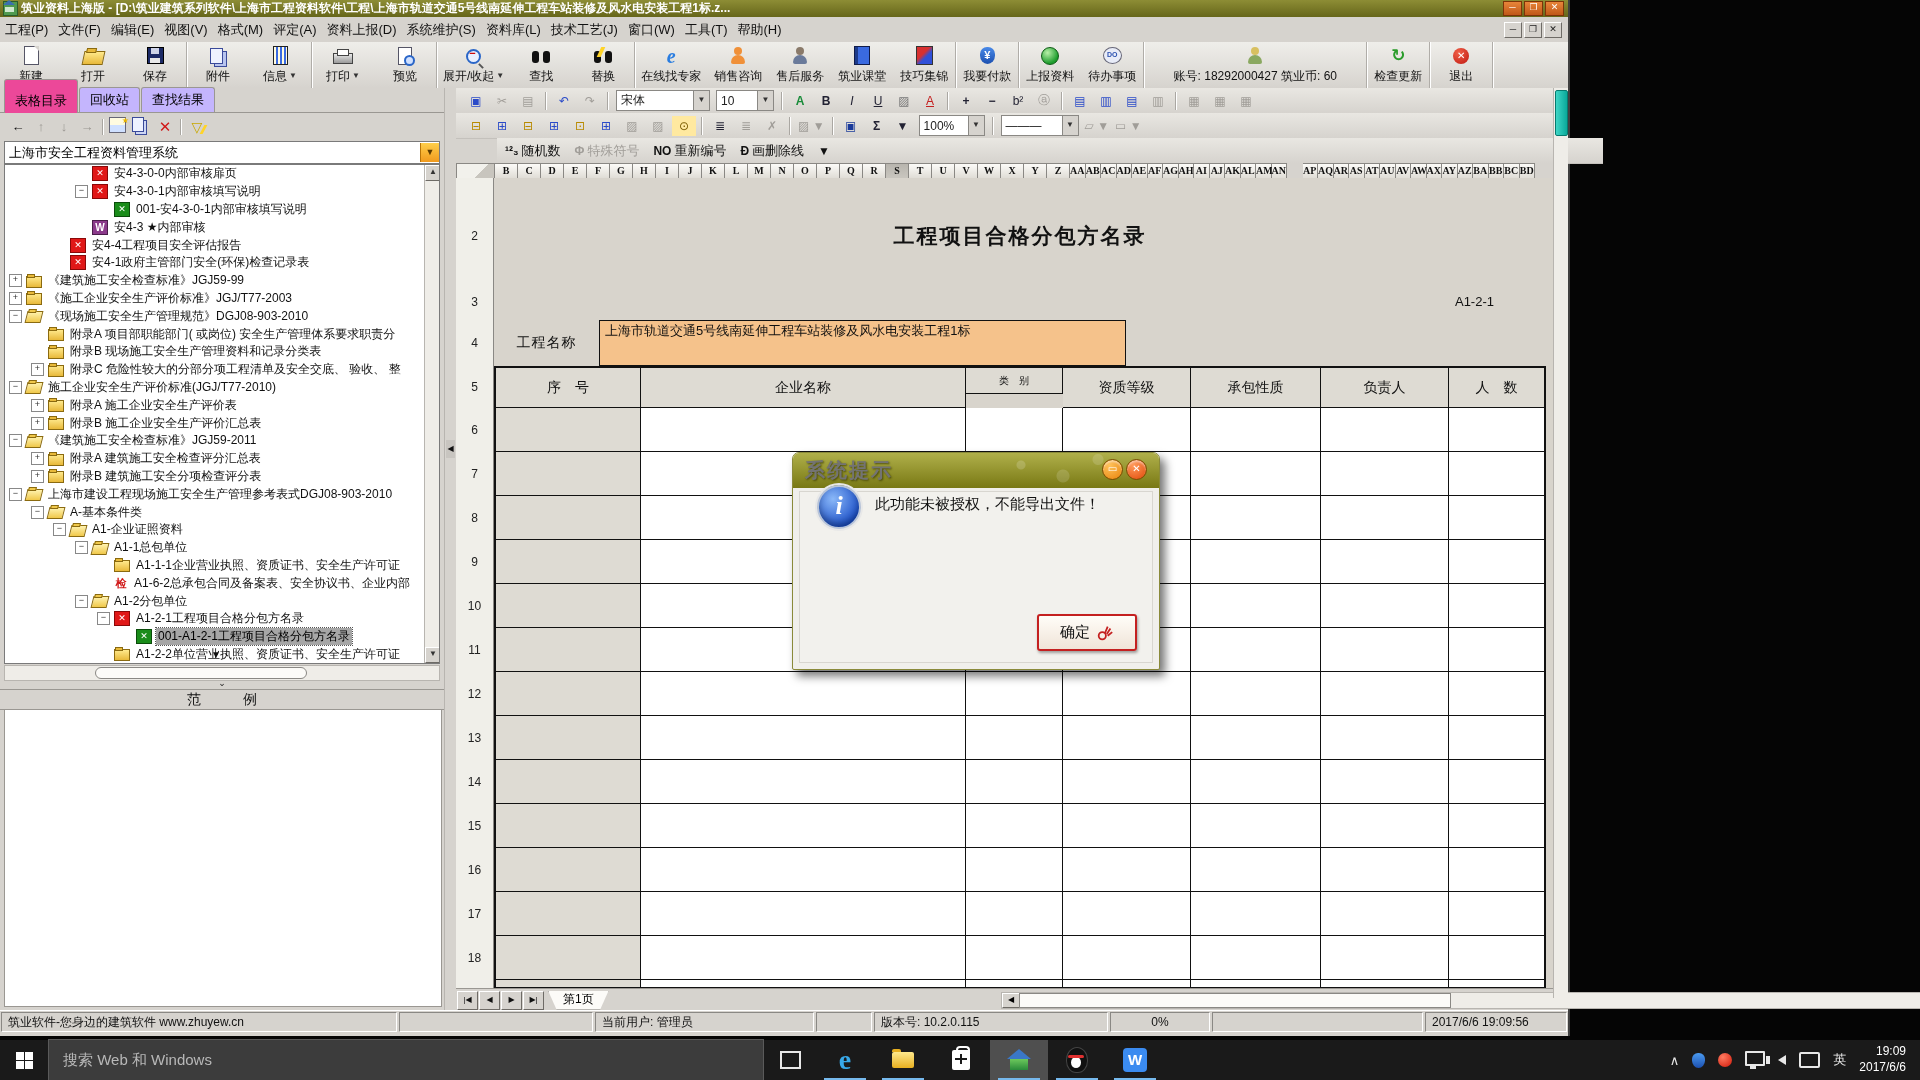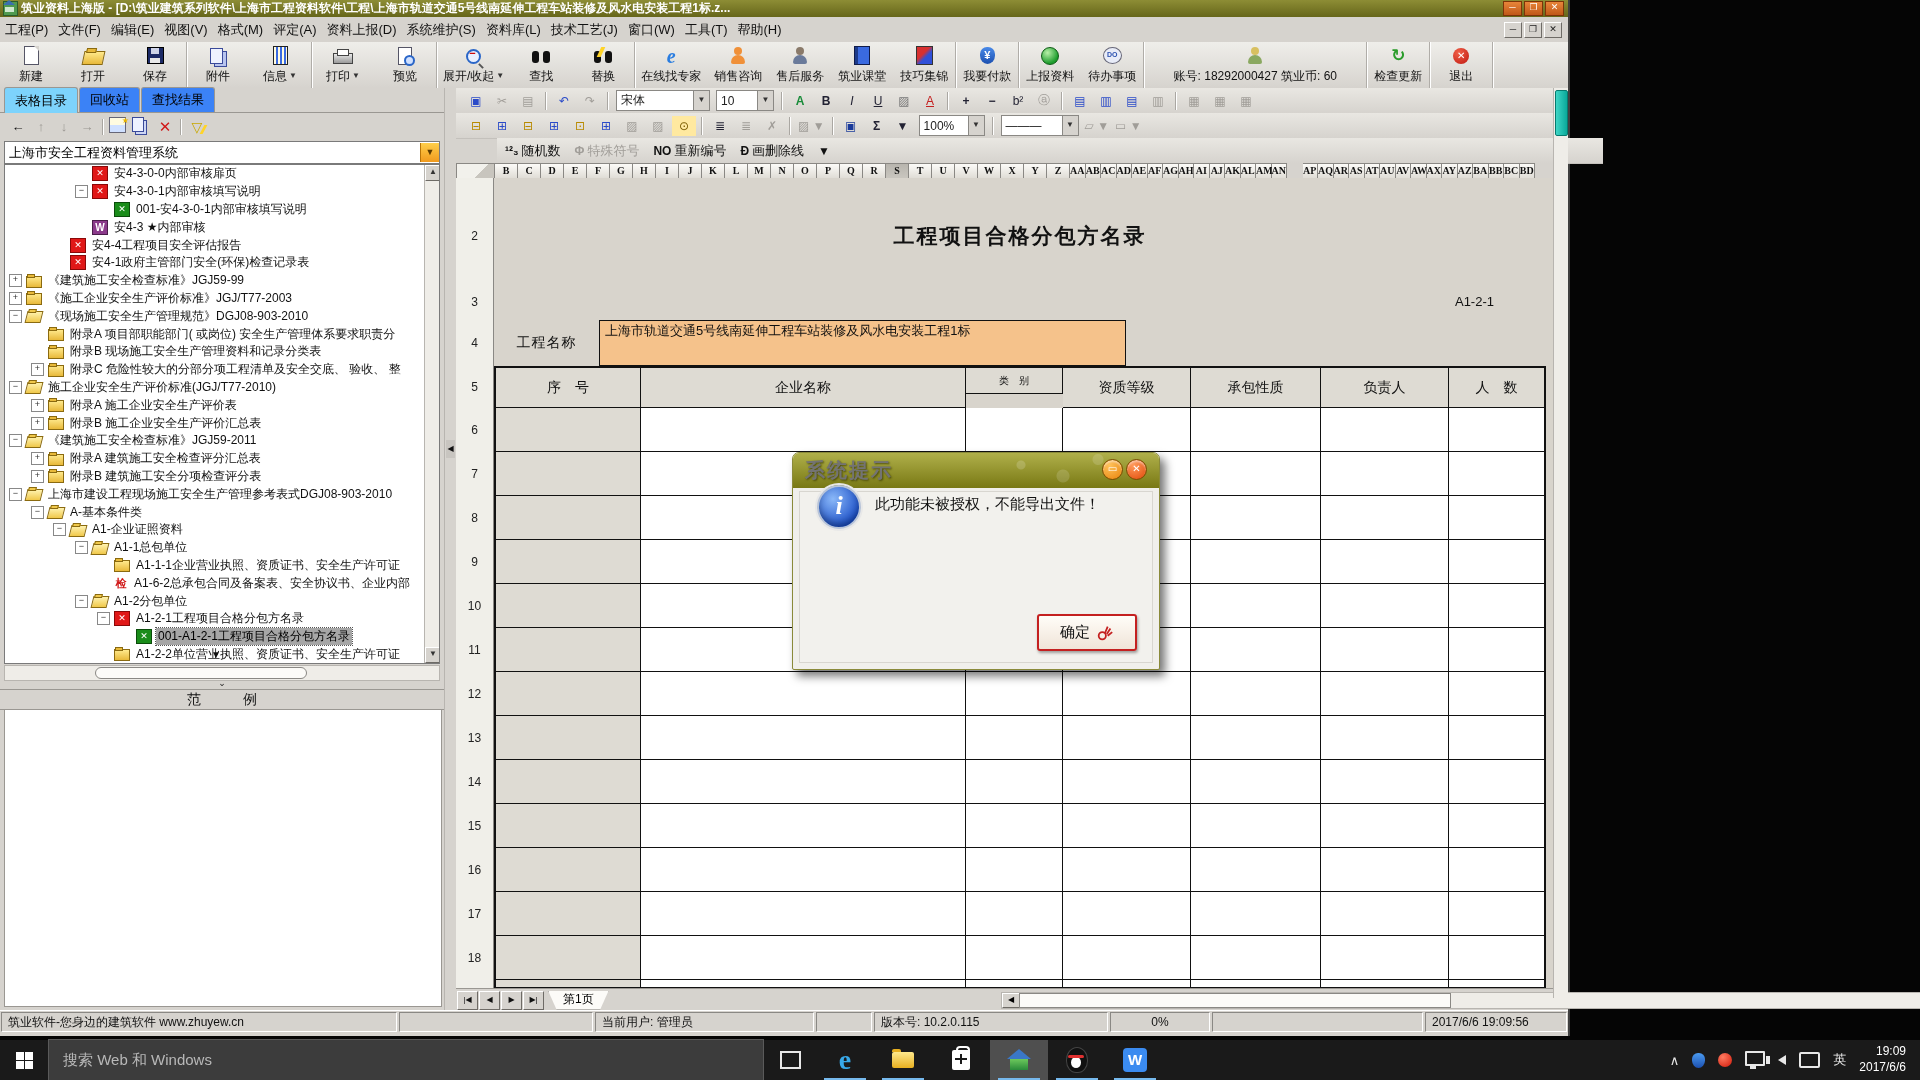--- a/index.html
+++ b/index.html
@@ -60,22 +60,22 @@
   .tbi.book-blue{width:14px;height:17px;background:linear-gradient(90deg,#1c3a8a 3px,#3a6ae0 3px);border:1px solid #101c4a;}
   .tbi.book-color{width:15px;height:17px;background:linear-gradient(135deg,#d83030 40%,#3050d8 60%);border:1px solid #333;}
   .tbi.shield{width:15px;height:17px;background:linear-gradient(180deg,#4a8ae8,#1c50b0);border-radius:7px 7px 50% 50%;color:#fff;font-size:11px;font-weight:bold;text-align:center;line-height:16px;}
   .tbi.gem{width:16px;height:16px;border-radius:50%;background:radial-gradient(circle at 35% 30%,#b8f0a8,#1c9c2c 70%);border:1px solid #0c5c14;}
   .tbi.todo{width:17px;height:15px;border-radius:50%;background:#e8ecf8;border:1px solid #667;color:#2a50b0;font-size:7px;font-weight:bold;text-align:center;line-height:14px;}
   .tbi.update{color:#2a9c2a;font-size:17px;font-weight:bold;line-height:17px;}
   .tbi.exit{width:16px;height:16px;border-radius:50%;background:radial-gradient(circle at 35% 30%,#f06048,#c01810);color:#fff;font-size:10px;font-weight:bold;text-align:center;line-height:16px;}
   
   #leftpanel{position:absolute;left:0;top:88px;width:444px;height:922px;background:#d6d3ce;}
   #tabs{position:absolute;left:0;top:0;width:100%;height:24px;display:flex;align-items:flex-end;border-bottom:1px solid #9a9792;background:#d6d3ce;padding-left:4px;}
-  .tab{padding:3px 10px;font-size:13px;border:1px solid #9a9792;border-bottom:none;margin-right:1px;background:#3b82f6;border-radius:3px 3px 0 0;}
-  .tab.active{background:#7dd3fc;position:relative;top:1px;padding-top:4px;}
+  .tab{padding:3px 10px;font-size:13px;border:1px solid #9a9792;border-bottom:none;margin-right:1px;background:#c4b5fd;border-radius:3px 3px 0 0;}
+  .tab.active{background:#ec4899;position:relative;top:1px;padding-top:12px;}
   #minibar{position:absolute;left:0;top:26px;width:100%;height:26px;display:flex;align-items:center;gap:3px;padding-left:8px;background:#d6d3ce;}
   .mbtn{width:20px;height:20px;text-align:center;line-height:20px;font-size:13px;font-weight:bold;color:#111;}
   .mbtn.dis{color:#9a9792;}
   .mbtn.red{color:#d01818;font-size:15px;}
   .msep{width:1px;height:16px;background:#a8a5a0;border-right:1px solid #fff;margin:0 2px;}
   .mgrid{width:15px;height:14px;background:linear-gradient(180deg,#fffbe0 50%,#cfe0ff 50%);border:1px solid #667;position:relative;}
   .mgrid:before{content:"★";position:absolute;right:-4px;top:-7px;color:#e8b400;font-size:8px;}
   .mcopy{width:10px;height:13px;background:#eef2ff;border:1px solid #3a4a9a;box-shadow:3px 3px 0 -1px #cdd6f4,3px 3px 0 0 #3a4a9a;margin-right:4px;}
   .mfilter{color:#c8a800;font-size:14px;font-weight:bold;position:relative;}
   .mfilter:after{content:"";position:absolute;right:-3px;bottom:1px;width:3px;height:9px;background:#ffd428;transform:skewX(-28deg);}

